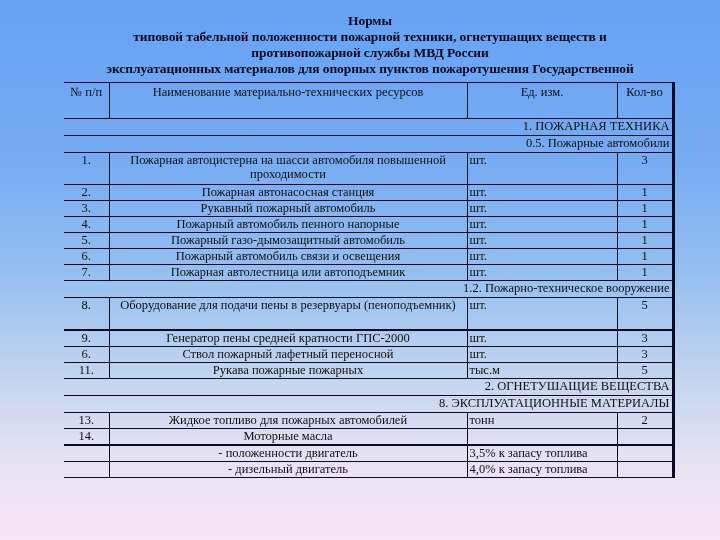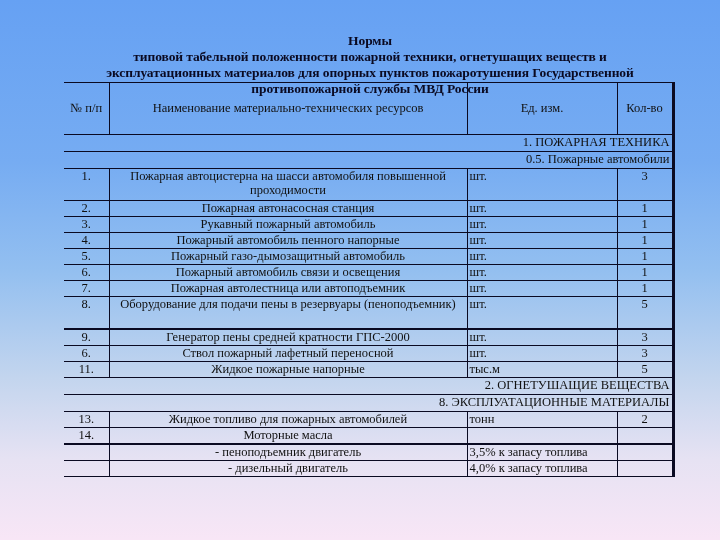--- a/index.html
+++ b/index.html
@@ -5,59 +5,59 @@
     html, body { margin: 0; padding: 0; }
     body {
       width: 720px; height: 540px; overflow: hidden; position: relative;
       background: linear-gradient(to bottom, #66a1f3 0%, #76acf2 30%, #93bff0 50%, #c3d5ee 70%, #e6e2f3 85%, #f8e6f6 100%);
       font-family: "Liberation Serif", serif;
       color: #111;
     }
     .title-block {
       position: absolute; left: 60px; top: 13px; width: 620px;
       text-align: center; font-weight: bold; font-size: 13.5px; line-height: 16px;
-      color: #0a0a22; letter-spacing: -0.1px; margin-top: 20px;
+      color: #0a0a22; letter-spacing: -0.1px;
     }
     .title-block div { white-space: nowrap; }
     table.norms {
       position: absolute; left: 64px; top: 82px; width: 609px;
       border-collapse: collapse; table-layout: fixed;
       font-size: 12.5px; line-height: 14px;
       border-right: 3px solid #0a0a22;
     }
     table.norms col.c1 { width: 45px; }
     table.norms col.c2 { width: 358px; }
     table.norms col.c3 { width: 150px; }
     table.norms col.c4 { width: 56px; }
     table.norms td, table.norms th {
       border-top: 1.5px solid #0a0a22;
       border-bottom: 1.5px solid #0a0a22;
       border-left: 1px solid #0a0a22;
       border-right: 1px solid #0a0a22;
       padding: 0 2px; font-weight: normal; vertical-align: top;
     }
     table.norms tr td:first-child, table.norms tr th:first-child { border-left: none; }
-    table.norms th { height: 33px; vertical-align: top; text-align: center; padding-top: 18px; }
+    table.norms th { height: 33px; vertical-align: top; text-align: center; padding-top: 2px; }
     .num { text-align: center; }
     .name { text-align: center; }
     .unit { text-align: left; }
     .qty { text-align: center; }
     .section { text-align: right; height: 16px; }
     tr.r1 td { height: 15px; }
     tr.tall td { height: 31px; }
     tr.thick td { border-bottom: 2.5px solid #0a0a22; }
   </style>
 </head>
 <body>
 
 <div class="title-block">
   <div>Нормы</div>
   <div>типовой табельной положенности пожарной техники, огнетушащих веществ и</div>
+  <div>противопожарной службы МВД России</div>
   <div>эксплуатационных материалов для опорных пунктов пожаротушения Государственной</div>
-  <div>противопожарной службы МВД России</div>
 </div>
 
 <table class="norms">
   <colgroup>
       <col class="c1">
       <col class="c2">
       <col class="c3">
       <col class="c4">
     </colgroup>
   <thead>
@@ -112,20 +112,23 @@
       <td class="unit">шт.</td>
       <td class="qty">1</td>
     </tr>
     <tr class="r1">
       <td class="num">7.</td>
       <td class="name">Пожарная автолестница или автоподъемник</td>
       <td class="unit">шт.</td>
       <td class="qty">1</td>
     </tr>
 
+    <tr>
+        <td colspan="4" class="section">1.2. Пожарно-техническое вооружение</td>
+      </tr>
 
     <tr class="tall thick">
       <td class="num">8.</td>
       <td class="name">Оборудование для подачи пены в резервуары (пеноподъемник)</td>
       <td class="unit">шт.</td>
       <td class="qty">5</td>
     </tr>
     <tr class="r1">
       <td class="num">9.</td>
       <td class="name">Генератор пены средней кратности ГПС-2000</td>
@@ -133,21 +136,21 @@
       <td class="qty">3</td>
     </tr>
     <tr class="r1">
       <td class="num">6.</td>
       <td class="name">Ствол пожарный лафетный переносной</td>
       <td class="unit">шт.</td>
       <td class="qty">3</td>
     </tr>
     <tr class="r1">
       <td class="num">11.</td>
-      <td class="name">Жидкое пожарные напорные</td>
+      <td class="name">Рукава пожарные пожарных</td>
       <td class="unit">тыс.м</td>
       <td class="qty">5</td>
     </tr>
 
     <tr>
         <td colspan="4" class="section">2. ОГНЕТУШАЩИЕ ВЕЩЕСТВА</td>
       </tr>
 
 
     <tr>
@@ -161,21 +164,21 @@
       <td class="qty">2</td>
     </tr>
     <tr class="r1 thick">
       <td class="num">14.</td>
       <td class="name">Моторные масла</td>
       <td class="unit"></td>
       <td class="qty"></td>
     </tr>
     <tr class="r1">
       <td class="num"></td>
-      <td class="name">- пеноподъемник двигатель</td>
+      <td class="name">- положенности двигатель</td>
       <td class="unit">3,5% к запасу топлива</td>
       <td class="qty"></td>
     </tr>
     <tr class="r1">
       <td class="num"></td>
       <td class="name">- дизельный двигатель</td>
       <td class="unit">4,0% к запасу топлива</td>
       <td class="qty"></td>
     </tr>
   </tbody>

